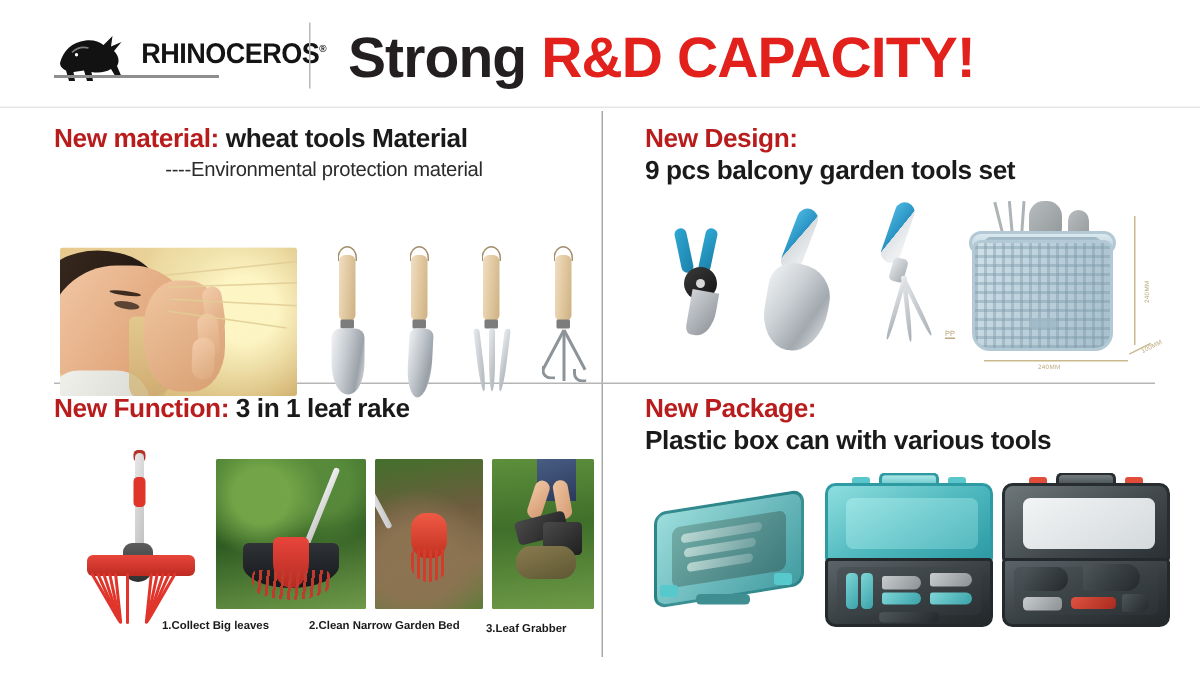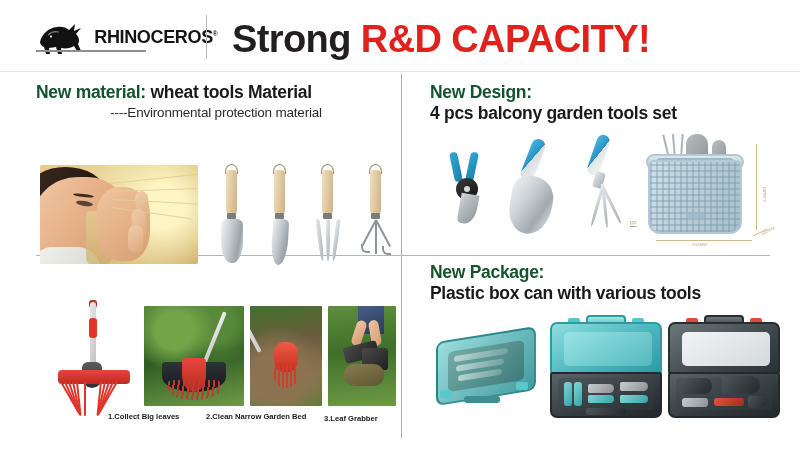--- a/index.html
+++ b/index.html
@@ -30,21 +30,21 @@
   .h-divider { position: absolute; left: 36px; top: 255px; width: 734px; height: 1px; background: #b5b5b5; }
 
   
   .quad { position: absolute; }
   .q-tl { left: 36px;  top: 82px;  width: 360px; height: 168px; }
   .q-tr { left: 430px; top: 82px;  width: 350px; height: 168px; }
   .q-bl { left: 36px;  top: 262px; width: 360px; height: 172px; }
   .q-br { left: 430px; top: 262px; width: 350px; height: 172px; }
 
   .hd { font-size: 17.5px; font-weight: 700; letter-spacing: -0.3px; line-height: 1.18; white-space: nowrap; }
-  .hd .red { color: #14532d; }
+  .hd .red { color: #b91c1c; }
   .hd .dark { color: #1a1a1a; }
   .subhd { font-size: 13.5px; color: #2b2b2b; text-align: center; margin-top: 2px; letter-spacing: -0.2px; }
   .hd2 { font-size: 17.5px; font-weight: 700; color: #1a1a1a; letter-spacing: -0.3px; line-height: 1.18; white-space: nowrap; }
 
   
   .art { position: relative; }
 
   
   .wheat-photo { position: absolute; left: 4px; top: 45px; width: 158px; height: 99px; border-radius: 2px; overflow: hidden;
       background:
@@ -292,21 +292,21 @@
           <div class="t-cult-hook" style="left:26px;top:82px;"></div>
         </div>
       </div>
     </div>
   </div>
 
   <div class="quad q-tr">
     <div class="hd">
       <span class="red">New Design:</span>
     </div>
-    <div class="hd2">4 pcs balcony garden tools set</div>
+    <div class="hd2">9 pcs balcony garden tools set</div>
 
     <div class="design-art">
 
       <div class="shear">
         <div class="sh-handle" style="left:4px;top:0px;transform:rotate(-12deg);"></div>
         <div class="sh-handle" style="left:20px;top:0px;transform:rotate(12deg);"></div>
         <div class="sh-body"></div>
         <div class="sh-dot"></div>
         <div class="sh-blade"></div>
       </div>
@@ -340,20 +340,23 @@
       <div class="dim-line" style="left:226px;top:112px;width:96px;height:1px;"></div>
       <div class="dim-line" style="left:322px;top:104px;width:16px;height:1px;transform:rotate(-27deg);"></div>
       <div class="dim-txt rot" style="left:332px;top:74px;">240MM</div>
       <div class="dim-txt" style="left:262px;top:114px;">240MM</div>
       <div class="dim-txt skew" style="left:330px;top:104px;">100MM</div>
       <div class="pp-txt" style="left:200px;top:92px;">PP</div>
     </div>
   </div>
 
   <div class="quad q-bl">
+    <div class="hd">
+      <span class="red">New Function:</span><span class="dark"> 3 in 1 leaf rake</span>
+    </div>
 
     <div class="rake-art">
 
       <div class="rake-prod">
         <div class="rk-cap"></div>
         <div class="rk-pole"></div>
         <div class="rk-poleband"></div>
         <div class="rk-center"></div>
         <div class="rk-head"></div>
         <div class="rk-tine" style="left:18px;transform:rotate(-30deg);"></div>

